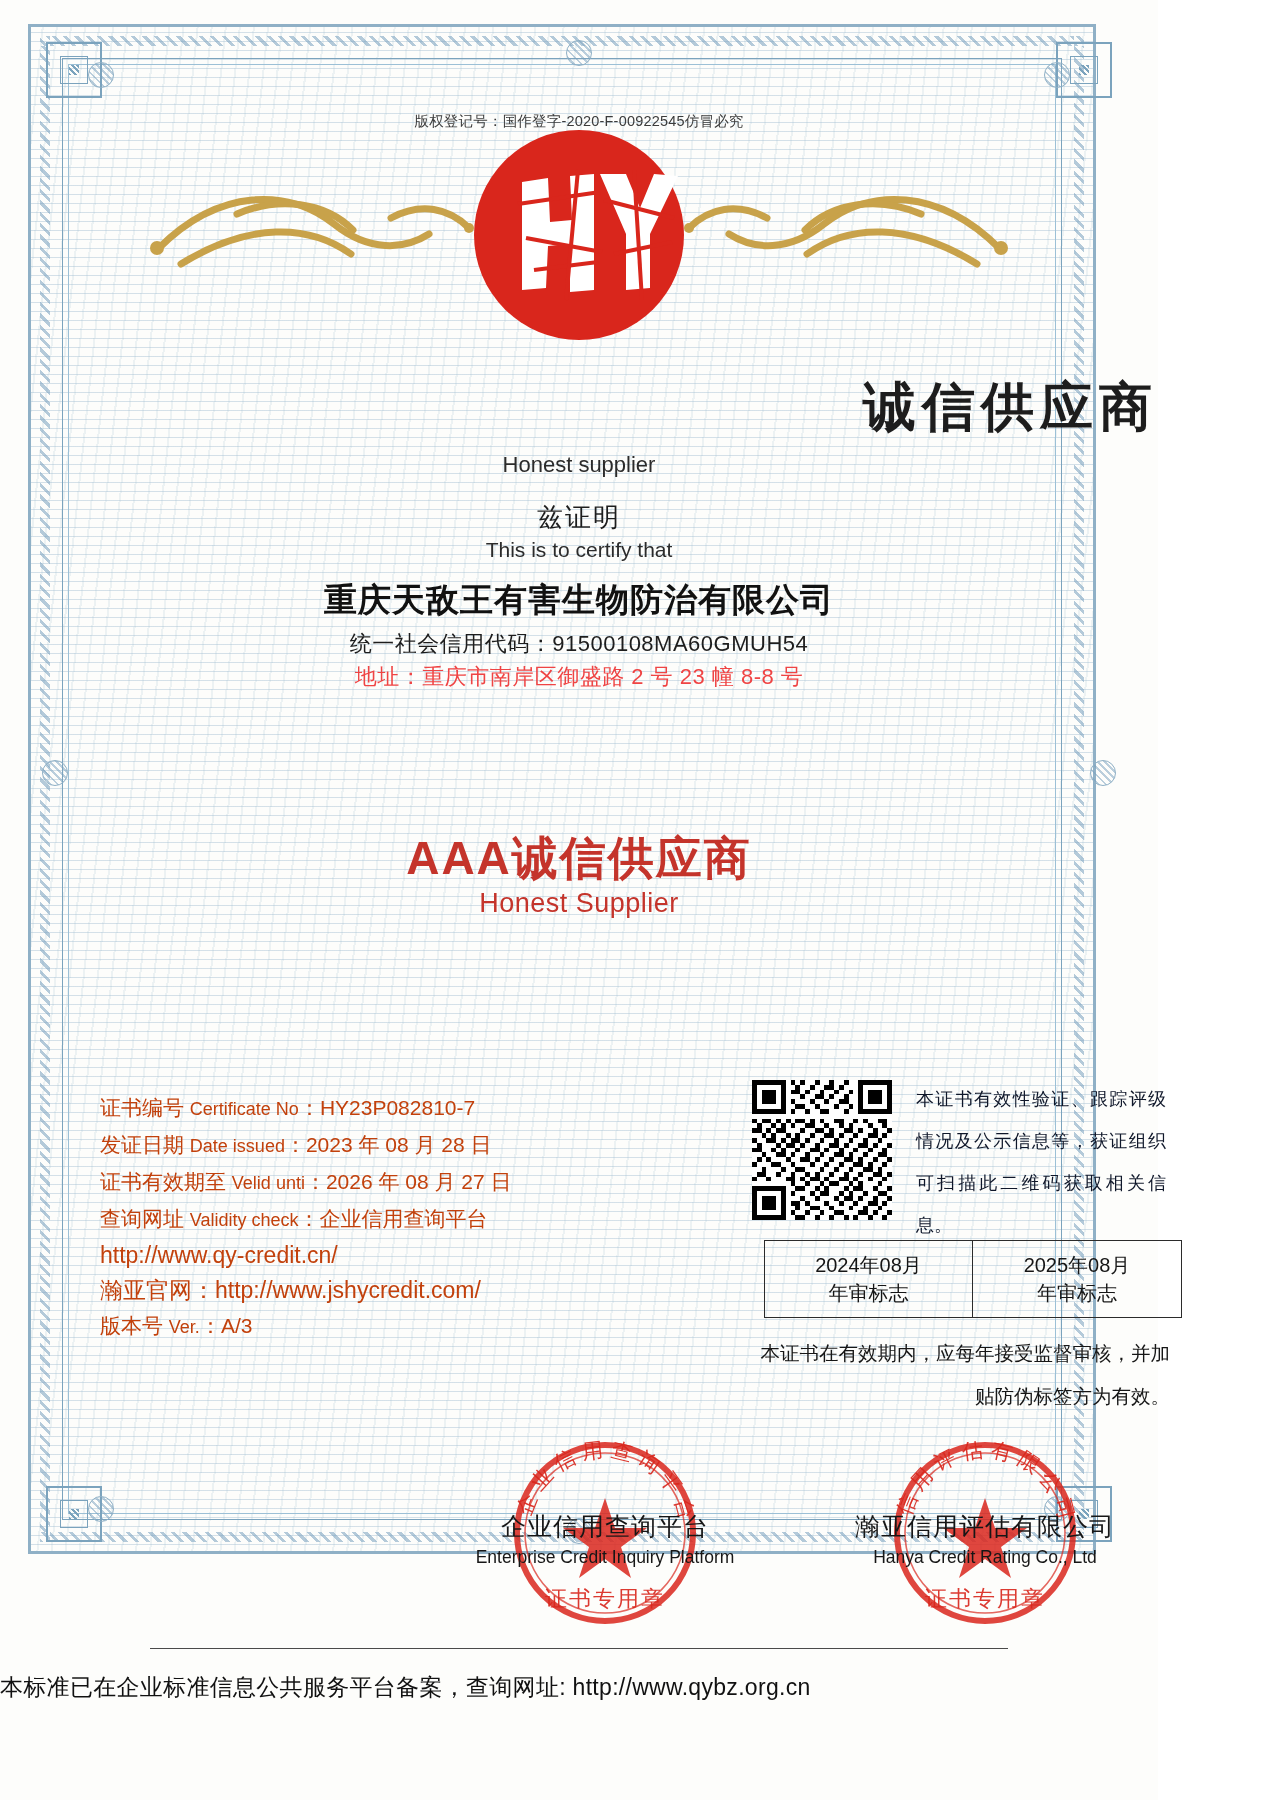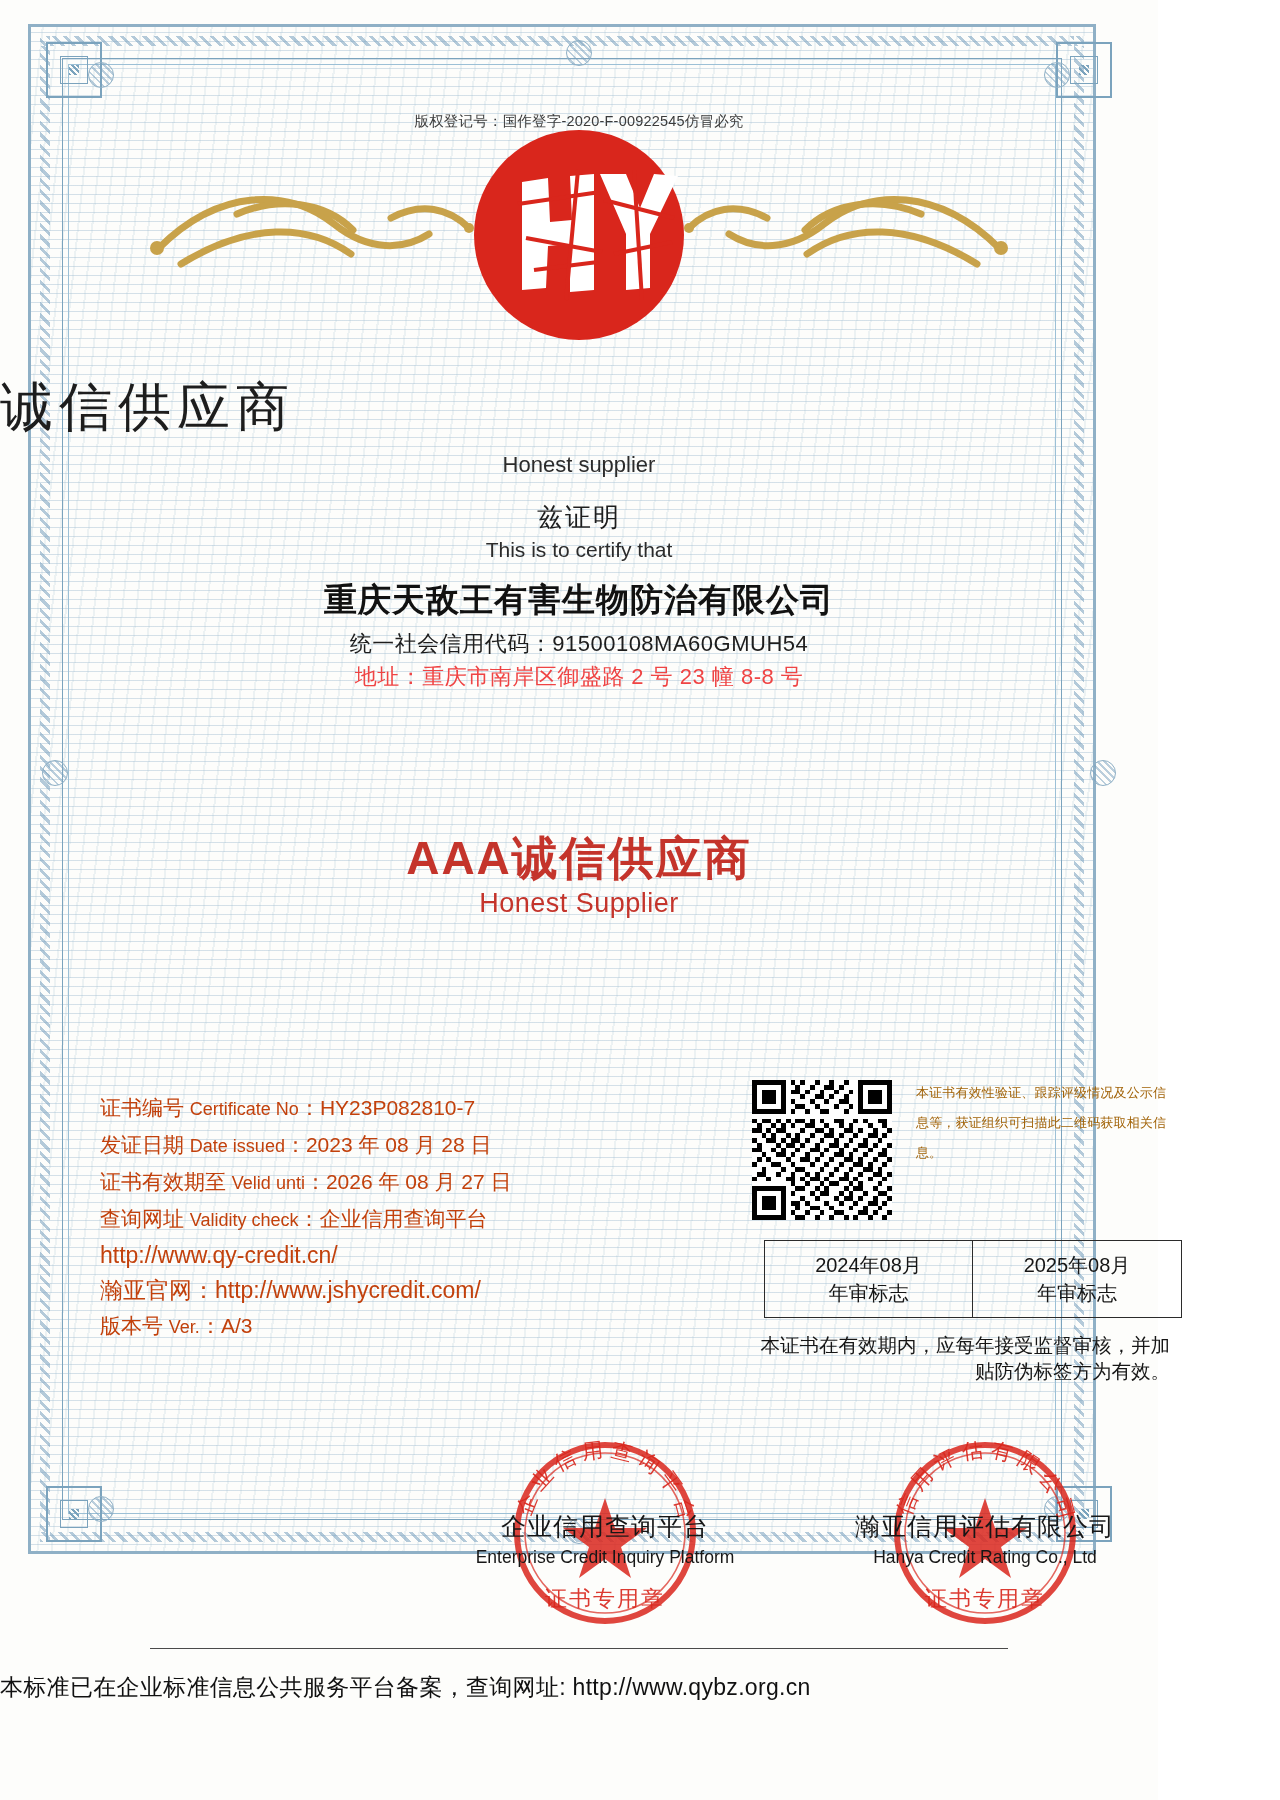--- a/index.html
+++ b/index.html
@@ -162,26 +162,26 @@
   }
   .emblem .hy {
     position: absolute;
     left: 0; top: 0; width: 100%; height: 100%;
   }
 
   
   .title-cn {
     position: absolute;
     top: 372px; left: 0; right: 0;
-    text-align: left;
+    text-align: right;
     font-size: 53px;
     letter-spacing: 6px;
     color: #1d1d1d;
     font-family: "DejaVu Sans", sans-serif;
-    font-weight: 400;
+    font-weight: 700;
   }
   .title-en {
     position: absolute;
     top: 452px; left: 0; right: 0;
     text-align: center;
     font-size: 22px;
     color: #2b2b2b;
   }
   .certify-cn {
     position: absolute;
@@ -269,23 +269,23 @@
     top: 1080px;
     width: 140px; height: 140px;
     background: #fff;
   }
 
   .note-right {
     position: absolute;
     left: 916px;
     top: 1078px;
     width: 250px;
-    font-size: 13px;
-    line-height: 30px;
-    color: #a16207;
+    font-size: 18px;
+    line-height: 42px;
+    color: #0f172a;
     text-align: justify;
   }
 
   .stamp-boxes {
     position: absolute;
     left: 752px;
     top: 1240px;
     width: 418px;
     display: flex;
     gap: 0;
@@ -305,21 +305,21 @@
     color: #161616;
   }
   .stamp-box + .stamp-box { border-left: none; }
 
   .note-bottom {
     position: absolute;
     left: 752px;
     top: 1332px;
     width: 418px;
     font-size: 19.5px;
-    line-height: 26px;
+    line-height: 43px;
     color: #161616;
     text-align: right;
   }
 
   
   .seal {
     position: absolute;
     width: 210px; height: 210px;
   }
   .seal-1 { left: 500px; top: 1428px; }

